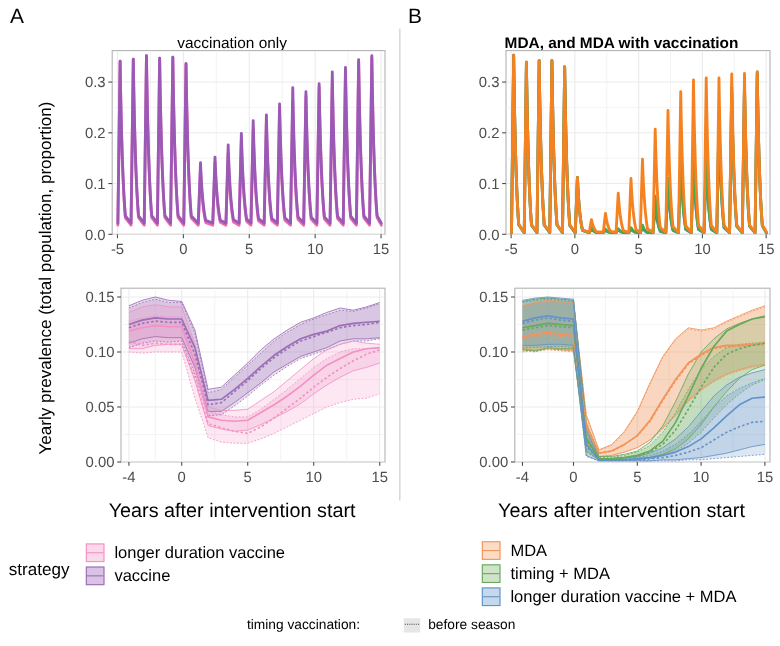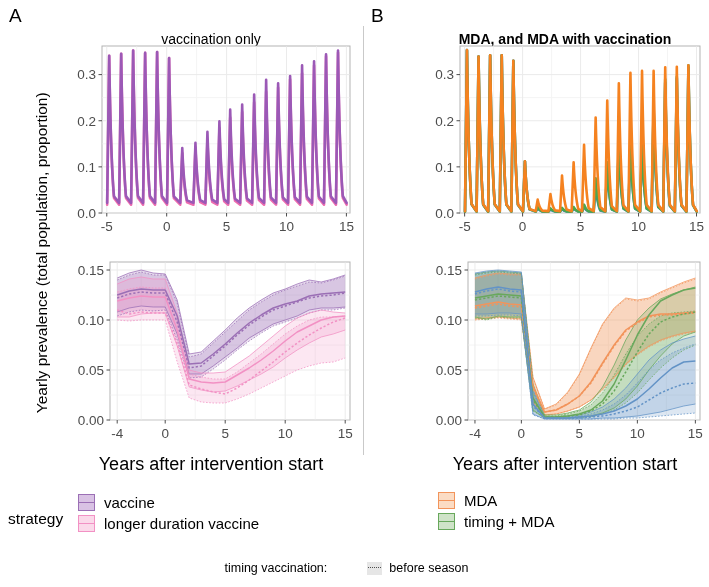--- a/index.html
+++ b/index.html
@@ -384,46 +384,52 @@
         </g>
       </svg>
     </div>
 
   <div class="x-axis-title" id="xtitle-a">Years after intervention start</div>
   <div class="x-axis-title" id="xtitle-b">Years after intervention start</div>
 
   <div class="legend-title" id="legend-strategy-title">strategy</div>
   <div class="legend-rows" id="strategy-rows">
       <div class="legend-row">
+        <span class="swatch" style="background: rgb(251, 217, 234); border-color: rgb(242, 145, 196);">
+          <span class="mid" style="background: rgb(242, 145, 196);"></span>
+        </span>
+        <span class="legend-label">longer duration vaccine</span>
+      </div>
+      <div class="legend-row">
         <span class="swatch" style="background: rgb(217, 194, 228); border-color: rgb(155, 111, 181);">
           <span class="mid" style="background: rgb(155, 111, 181);"></span>
         </span>
         <span class="legend-label">vaccine</span>
-      </div>
-      <div class="legend-row">
-        <span class="swatch" style="background: rgb(251, 217, 234); border-color: rgb(242, 145, 196);">
-          <span class="mid" style="background: rgb(242, 145, 196);"></span>
-        </span>
-        <span class="legend-label">longer duration vaccine</span>
       </div>
     </div>
 
   <div class="legend-rows" id="mda-rows">
       <div class="legend-row">
         <span class="swatch" style="background: rgb(251, 220, 196); border-color: rgb(242, 148, 91);">
           <span class="mid" style="background: rgb(242, 148, 91);"></span>
         </span>
         <span class="legend-label">MDA</span>
       </div>
       <div class="legend-row">
         <span class="swatch" style="background: rgb(207, 227, 200); border-color: rgb(104, 168, 92);">
           <span class="mid" style="background: rgb(104, 168, 92);"></span>
         </span>
         <span class="legend-label">timing + MDA</span>
       </div>
+      <div class="legend-row">
+        <span class="swatch" style="background: rgb(198, 216, 235); border-color: rgb(99, 147, 198);">
+          <span class="mid" style="background: rgb(99, 147, 198);"></span>
+        </span>
+        <span class="legend-label">longer duration vaccine + MDA</span>
+      </div>
     </div>
 
   <div id="legend-timing">
     <span class="lt-title">timing vaccination:</span>
     <span class="lt-entry">
       <span class="lt-key">
           <span class="dottedline"></span>
         </span>
       <span class="lt-label">before season</span>
     </span>

